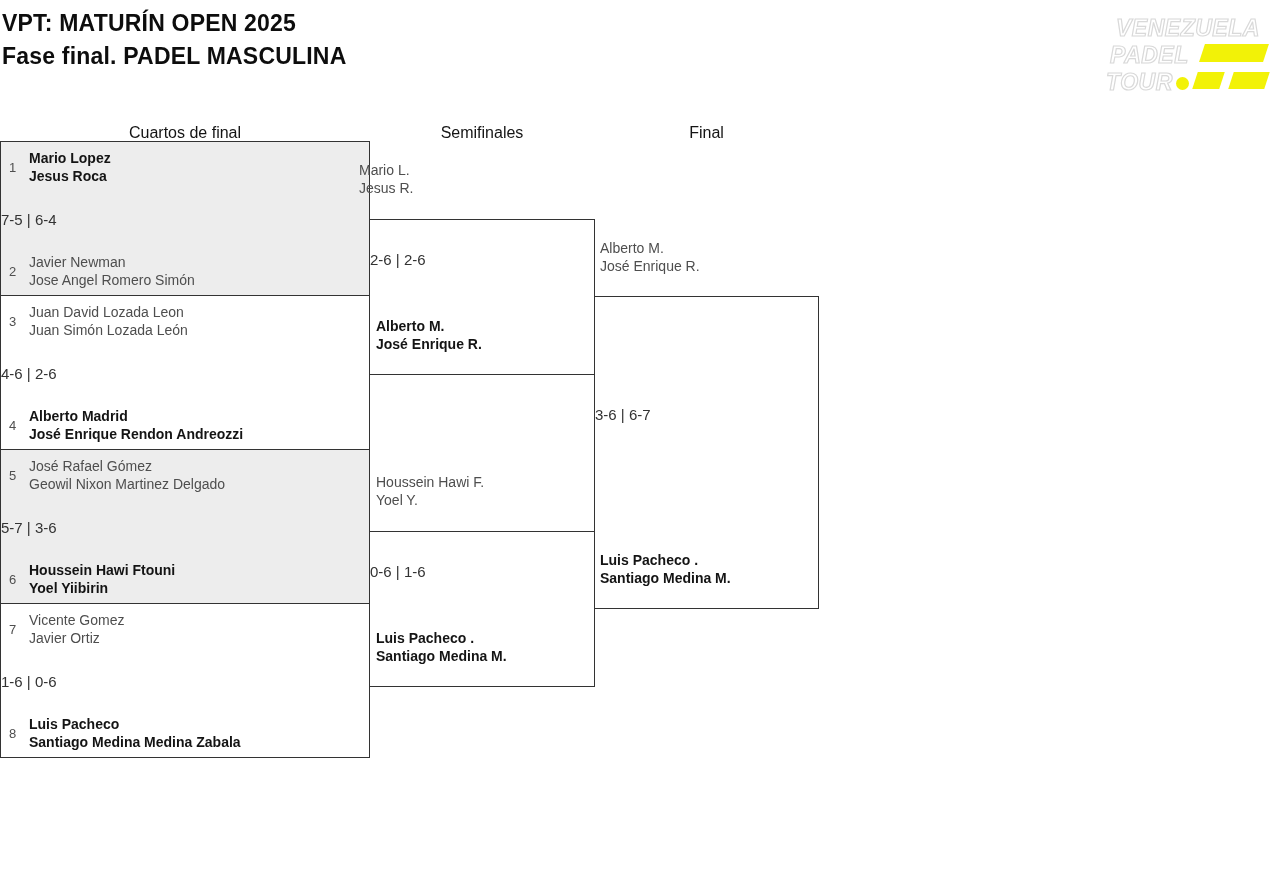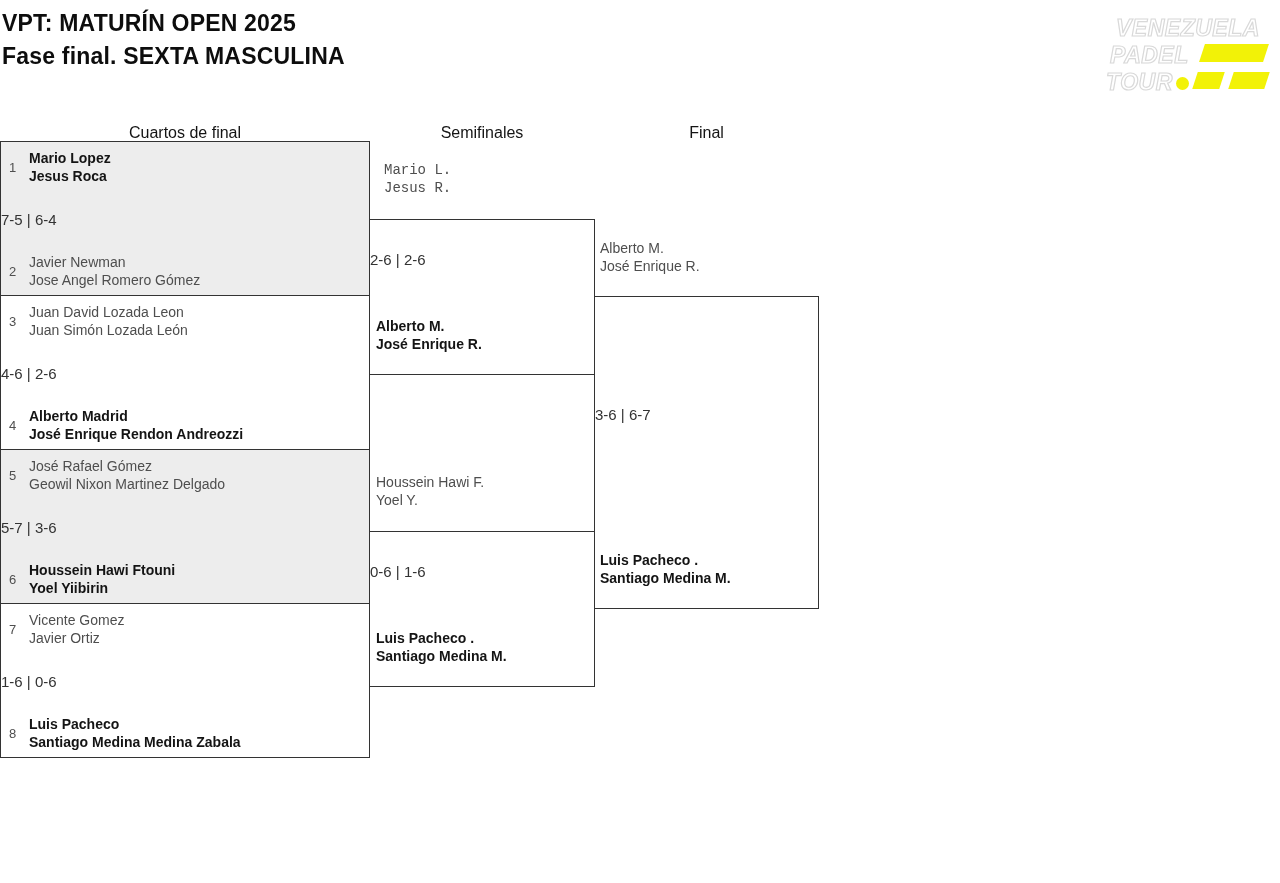--- a/index.html
+++ b/index.html
@@ -49,35 +49,35 @@
   
   .knock-box{position:absolute;border:1px solid #333;box-sizing:border-box;background:transparent;}
   #sf-box-1{left:369px;top:219px;width:226px;height:156px;}
   #sf-box-2{left:369px;top:531px;width:226px;height:156px;}
   #final-box{left:594px;top:296px;width:225px;height:313px;}
   #sf-box-1 .score,#sf-box-2 .score{top:31px;}
   #final-box .score{top:109px;}
 
   
   .float-label{position:absolute;font-size:14px;line-height:18px;}
-  #sf1-top{left:384px;top:161px;font-family:Liberation Mono, monospace;}
+  #sf1-top{left:359px;top:161px;}
   #sf1-bottom{left:376px;top:317px;}
   #sf2-top{left:376px;top:473px;}
   #sf2-bottom{left:376px;top:629px;}
   #final-top{left:600px;top:239px;}
   #final-bottom{left:600px;top:551px;}
 </style>
 </head>
 <body>
 
 <div class="page">
 
   <div class="title">
     <div>VPT: MATURÍN OPEN 2025</div>
-    <div>Fase final. SEXTA MASCULINA</div>
+    <div>Fase final. PADEL MASCULINA</div>
   </div>
 
   <div class="logo">
     <div class="logo-line" id="logo-l1">VENEZUELA</div>
     <div class="logo-line" id="logo-l2">PADEL</div>
     <div class="logo-line" id="logo-l3">TOUR</div>
     <div class="logo-bar" id="logo-bar1"></div>
     <div class="logo-dot"></div>
     <div class="logo-bar" id="logo-bar2"></div>
     <div class="logo-bar" id="logo-bar3"></div>
@@ -95,21 +95,21 @@
         <div class="team winner">
           <div>Mario Lopez</div>
           <div>Jesus Roca</div>
         </div>
       </div>
       <div class="score">7-5 | 6-4</div>
       <div class="team-row bottom">
         <span class="seed">2</span>
         <div class="team loser">
           <div>Javier Newman</div>
-          <div>Jose Angel Romero Gómez</div>
+          <div>Jose Angel Romero Simón</div>
         </div>
       </div>
     </div>
 
     <div class="qf-match">
       <div class="team-row top">
         <span class="seed">3</span>
         <div class="team loser">
           <div>Juan David Lozada Leon</div>
           <div>Juan Simón Lozada León</div>

